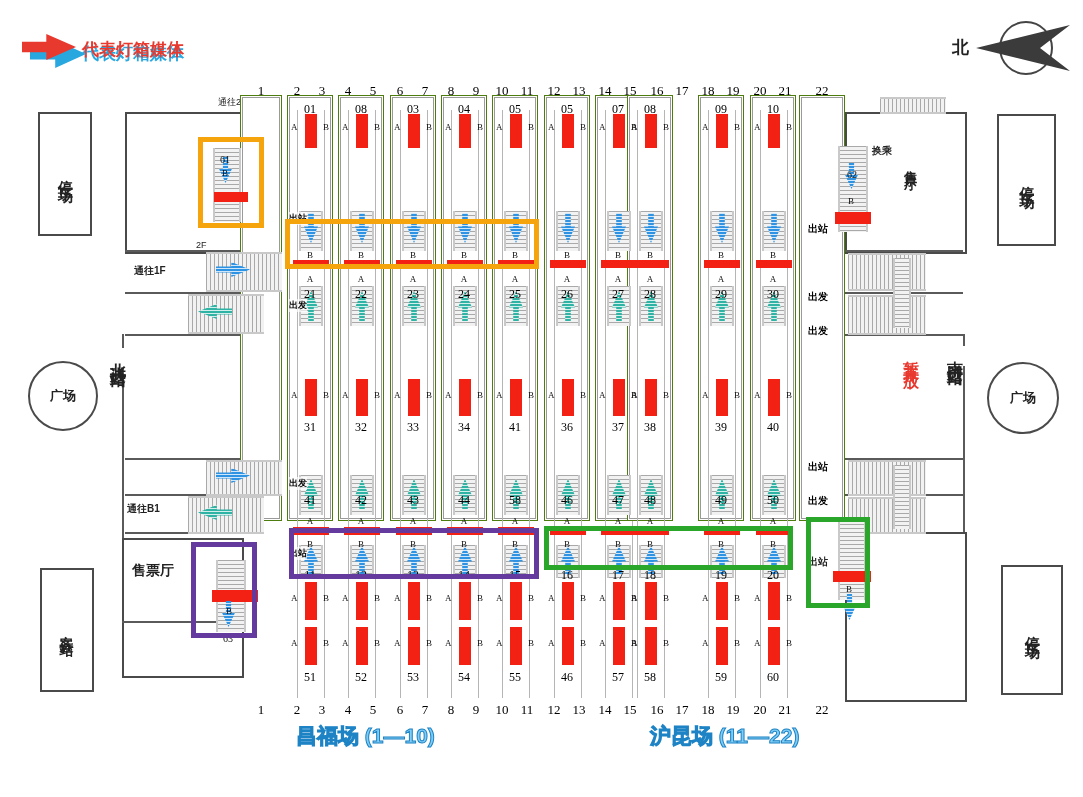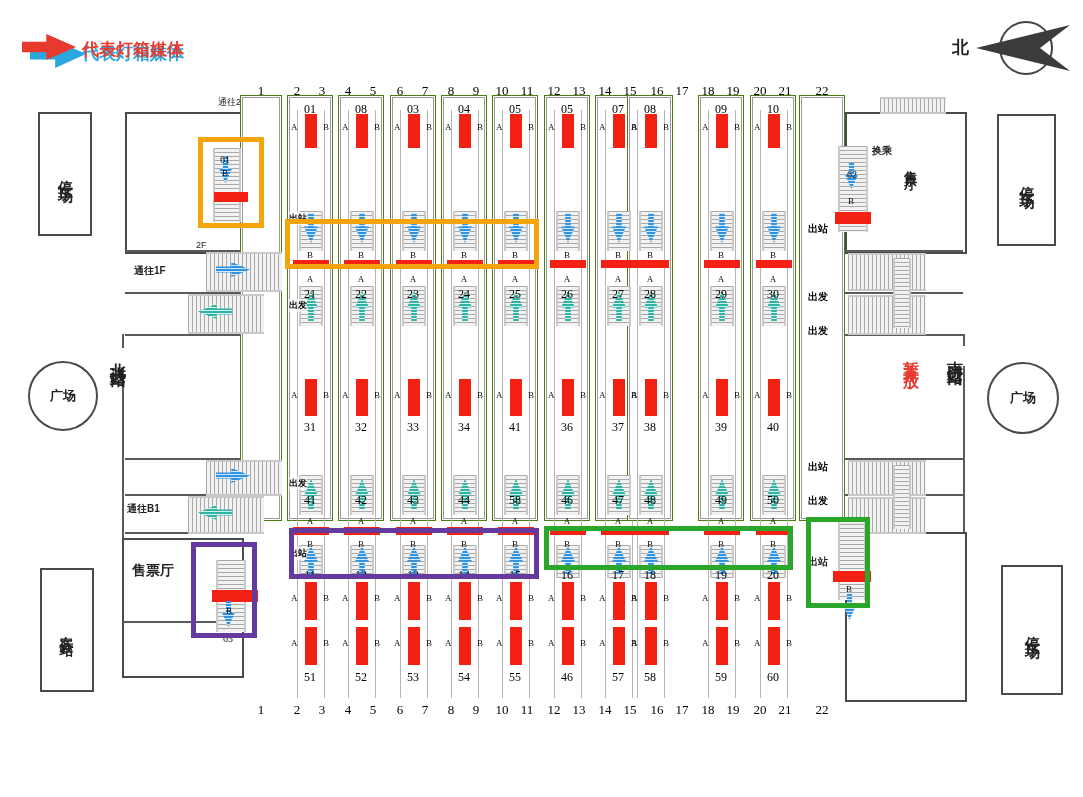--- a/index.html
+++ b/index.html
@@ -185,20 +185,22 @@
     <span class="vtext" style="font-size:15px;">停车场</span>
   </div>
 
   <div class="hl hl-orange" style="left:198px;top:137px;width:66px;height:91px;"></div>
   <div class="hl hl-orange" style="left:285px;top:219px;width:254px;height:50px;"></div>
   <div class="hl hl-purple" style="left:191px;top:542px;width:66px;height:96px;"></div>
   <div class="hl hl-purple" style="left:289px;top:528px;width:250px;height:51px;"></div>
   <div class="hl hl-green" style="left:544px;top:526px;width:249px;height:44px;"></div>
   <div class="hl hl-green" style="left:806px;top:517px;width:64px;height:91px;"></div>
 
+  <span class="yard" style="left:296px;">昌福场 (1—10)</span>
+  <span class="yard" style="left:650px;">沪昆场 (11—22)</span>
 
 <div class="pcol" style="left: 287px;">
       <div class="shaft"></div>
       <span class="cnum t-top">01</span>
       <div class="vbar v1"></div>
       <span class="lt a-v1">A</span>
       <span class="lt b-v1">B</span>
       <div class="esc e1"></div>
       <div class="arr down blue a-e1"></div>
       <span class="zlbl l-e1">出站</span>

